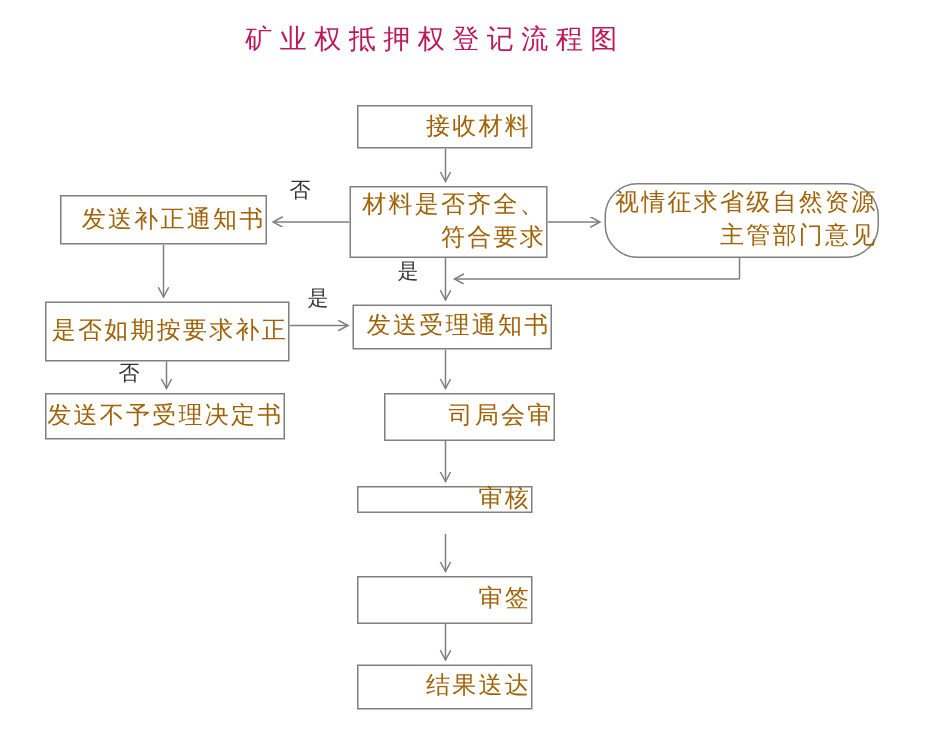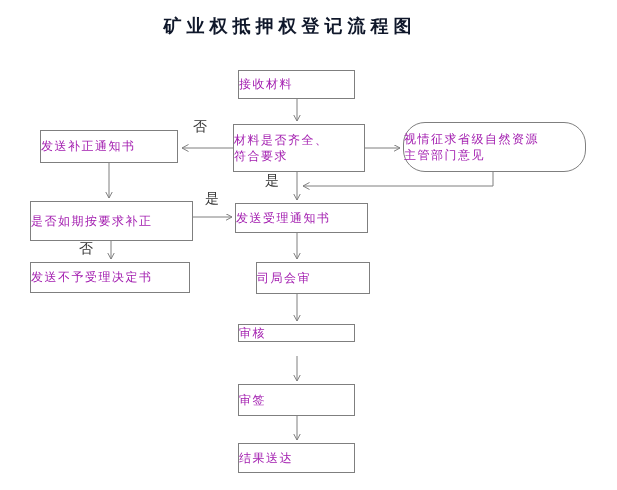--- a/index.html
+++ b/index.html
@@ -11,40 +11,40 @@
     overflow: hidden;
     font-family: "Liberation Serif", serif;
   }
   #title {
     position: absolute;
     left: 110px;
     top: 14px;
     width: 360px;
     text-align: center;
     font-family: "Liberation Sans", sans-serif;
-    font-weight: bold;
+    font-weight: normal;
     font-size: 18px;
     letter-spacing: 5px;
-    color: #0f172a;
+    color: #be185d;
     white-space: nowrap;
   }
   .box {
     position: absolute;
     box-sizing: border-box;
     border: 1px solid #7f7f7f;
     background: #ffffff;
     display: flex;
     flex-direction: column;
-    align-items: flex-start;
+    align-items: flex-end;
     justify-content: center;
     text-align: center;
-    font-size: 12px;
+    font-size: 16px;
     line-height: 1.35;
     letter-spacing: 1.5px;
-    color: #a21caf;
+    color: #a16207;
     white-space: nowrap;
   }
   .edge-label {
     position: absolute;
     font-size: 14px;
     color: #333333;
   }
   #connectors {
     position: absolute;
     left: 0; top: 0;

